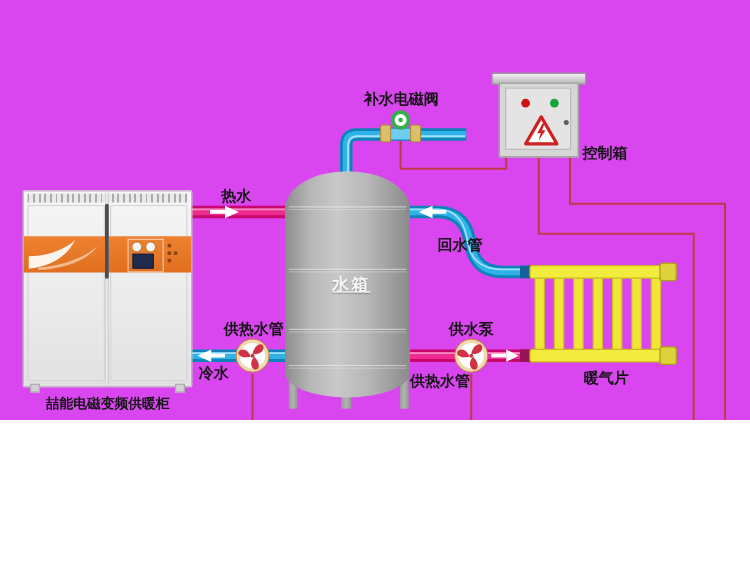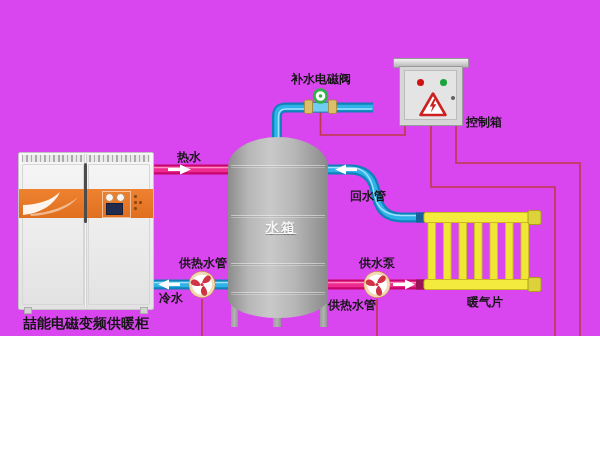--- a/index.html
+++ b/index.html
@@ -197,15 +197,15 @@
   <div class="label centered" style="left:321px;top:71px;">补水电磁阀</div>
   <div class="label" style="left:466px;top:82px;margin-top:32px;">控制箱</div>
   <div class="label centered" style="left:189px;top:149px;">热水</div>
   <div class="label centered" style="left:368px;top:176px;margin-top:12px;">回水管</div>
   <div class="label centered" id="tank-label" style="left:281px;top:219px;text-decoration:underline;">水箱</div>
   <div class="label centered" style="left:203px;top:255px;">供热水管</div>
   <div class="label centered" style="left:377px;top:255px;">供水泵</div>
   <div class="label centered" style="left:171px;top:290px;">冷水</div>
   <div class="label centered" style="left:352px;top:297px;">供热水管</div>
   <div class="label centered" style="left:485px;top:294px;">暖气片</div>
-  <div class="label centered" style="left:86px;top:315px;font-size:14px;">喆能电磁变频供暖柜</div>
+  <div class="label centered" style="left:86px;top:315px;font-size:11px;">喆能电磁变频供暖柜</div>
 
 </div>
 
 </body></html>

